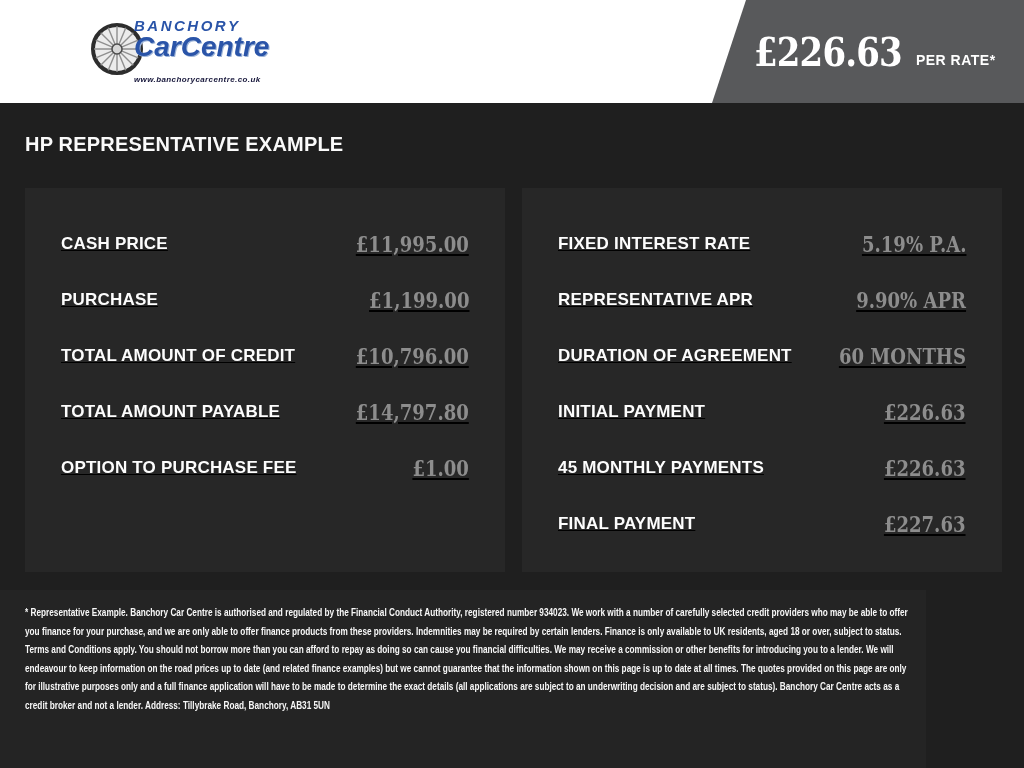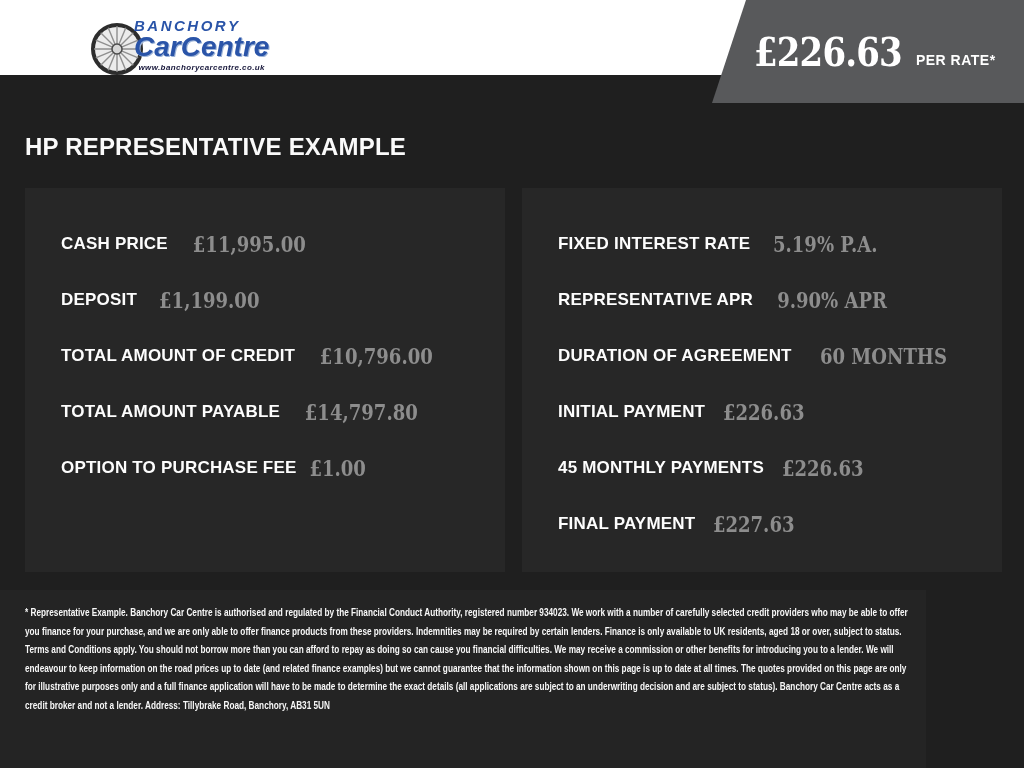--- a/index.html
+++ b/index.html
@@ -1,54 +1,54 @@
 <!DOCTYPE html>
 <html><head>
 <meta charset="utf-8">
 <style>
   html,body { margin:0; padding:0; background:#000; }
   .page {
     position:relative; width:1024px; height:768px; overflow:hidden;
     background:#1f1f1f; font-family:"Liberation Sans", sans-serif;
   }
   
-  .header { position:absolute; top:0; left:0; width:1024px; height:75px; background:#ffffff; }
+  .header { position:absolute; top:0; left:0; width:1024px; height:103px; background:#ffffff; }
   .logo { position:absolute; left:90px; top:16px; width:240px; height:74px; cursor:pointer; }
   .logo-wheel { position:absolute; left:0; top:6px; }
   .logo-text { position:absolute; left:44px; top:1px; font-style:italic; }
   .logo-line1 { color:#2a54a8; font-weight:bold; font-size:15px; letter-spacing:2.5px; line-height:17px; }
   .logo-line2 { color:#2a54a8; font-weight:bold; font-size:28px; line-height:29px; margin-top:-2px;
                 text-shadow:1px 1px 0 #9db4d8; letter-spacing:0px;text-align:right; }
-  .logo-url { color:#16163a; font-size:8px; font-weight:bold; margin-top:2px; letter-spacing:0.4px;text-align:center; }
+  .logo-url { color:#16163a; font-size:8px; font-weight:bold; margin-top:14px; letter-spacing:0.4px; }
   .banner {
     position:absolute; top:0; left:700px; width:324px; height:103px; background:#58595b;
     clip-path:polygon(46px 0, 324px 0, 324px 103px, 12px 103px);
     display:flex; align-items:center;
   }
   .banner-amount {
     margin-left:54px; color:#ffffff; font-family:"DejaVu Serif", serif; font-weight:bold;
     font-size:40px; letter-spacing:-1px; transform:scaleX(0.85); transform-origin:left center;
     white-space:nowrap;
   }
   .banner-suffix {
     margin-left:-12px; padding-top:16px; color:#ffffff; font-weight:bold; font-size:14px;
     letter-spacing:0.5px; white-space:nowrap;
   }
   
   .main-title {
-    position:absolute; left:25px; top:133px; color:#fafafa; font-size:24px; font-weight:bold;
+    position:absolute; left:25px; top:133px; color:#fafafa; font-size:20px; font-weight:bold;
     letter-spacing:0.2px;
   }
   .panel {
     position:absolute; top:188px; width:480px; height:384px; background:#272727;
     box-sizing:border-box; padding:28px 36px 20px 36px; display:flex; flex-direction:column;
   }
   .panel-left { left:25px; }
   .panel-right { left:522px; }
-  .row { height:56px; display:flex; justify-content:flex-start; align-items:center; }
+  .row { height:56px; display:flex; justify-content:space-between; align-items:center;text-decoration:underline; }
   .lbl { color:#fdfdfd; font-weight:bold; font-size:17px; letter-spacing:0.2px; white-space:nowrap; }
   .val {
     color:#8d8d8d; font-family:"DejaVu Serif", serif; font-weight:bold; font-size:22px;
     transform:scaleX(0.82); transform-origin:right center; white-space:nowrap;
   }
   
   .footer { position:absolute; left:0; top:590px; width:926px; height:178px; background:#242424; }
   .disclaimer {
     position:absolute; left:25px; top:13px; width:1195px; transform:scaleX(0.748);
     transform-origin:left top; color:#f8f8f8; font-size:11px; font-weight:bold; line-height:18.5px;
@@ -91,21 +91,21 @@
   </div>
 
   <div class="main-title">HP REPRESENTATIVE EXAMPLE</div>
 
   <div class="panel panel-left">
     <div class="row">
       <span class="lbl">CASH PRICE</span>
       <span class="val">£11,995.00</span>
     </div>
     <div class="row">
-      <span class="lbl">DEPOSIT</span>
+      <span class="lbl">PURCHASE</span>
       <span class="val">£1,199.00</span>
     </div>
     <div class="row">
       <span class="lbl">TOTAL AMOUNT OF CREDIT</span>
       <span class="val">£10,796.00</span>
     </div>
     <div class="row">
       <span class="lbl">TOTAL AMOUNT PAYABLE</span>
       <span class="val">£14,797.80</span>
     </div>

